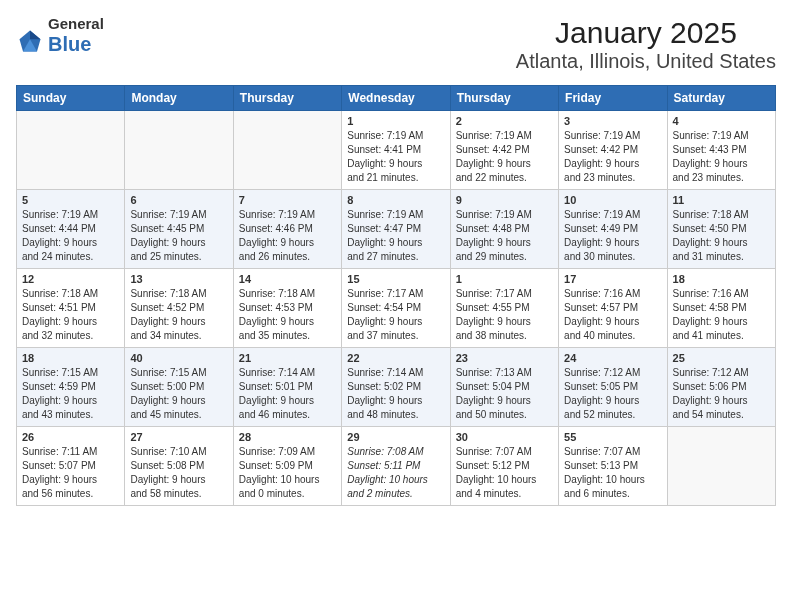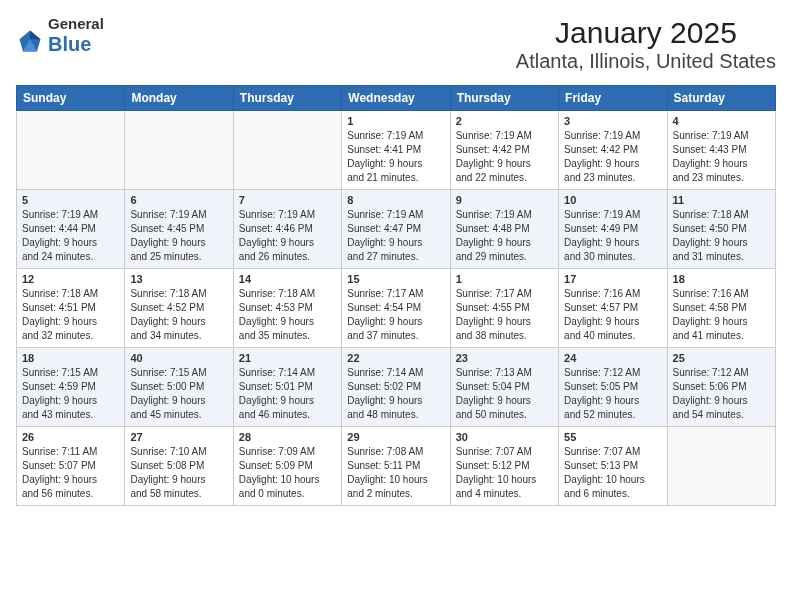--- a/index.html
+++ b/index.html
@@ -333,21 +333,21 @@
         </td>
         <td>
           <div class="day-number">28</div>
           <div class="day-info" style="white-space: pre-line;">Sunrise: 7:09 AM
 Sunset: 5:09 PM
 Daylight: 10 hours
 and 0 minutes.</div>
         </td>
         <td>
           <div class="day-number">29</div>
-          <div class="day-info" style="white-space: pre-line;">Sunrise: 7:08 AM
+          <div class="day-info" style="white-space: pre-line; font-style: italic;">Sunrise: 7:08 AM
 Sunset: 5:11 PM
 Daylight: 10 hours
 and 2 minutes.</div>
         </td>
         <td>
           <div class="day-number">30</div>
           <div class="day-info" style="white-space: pre-line;">Sunrise: 7:07 AM
 Sunset: 5:12 PM
 Daylight: 10 hours
 and 4 minutes.</div>

